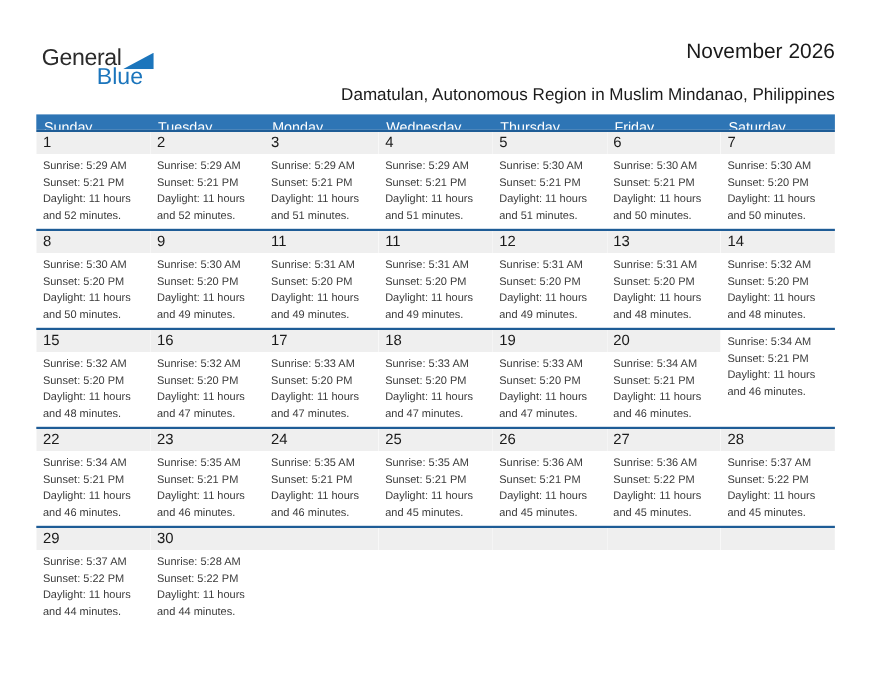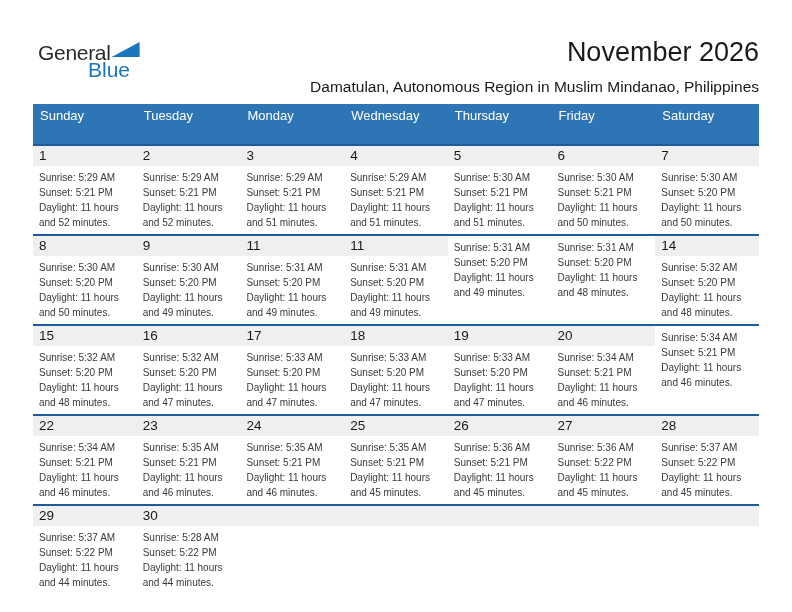--- a/index.html
+++ b/index.html
@@ -10,21 +10,21 @@
   .page {
     position: relative;
     width: 792px;
     height: 612px;
     background: #ffffff;
     font-family: "Liberation Sans", sans-serif;
     overflow: hidden;
   }
   
   .logo { position: absolute; left: 38px; top: 42px; }
-  .logo-top { display: flex; align-items: flex-start; }
+  .logo-top { display: flex; align-items: flex-end; }
   .logo-general {
     font-size: 21px;
     color: #2b2b2b;
     letter-spacing: -0.3px;
     line-height: 1;
   }
   .logo-triangle {
     display: inline-block;
     width: 28px;
     height: 15px;
@@ -38,21 +38,21 @@
     line-height: 1;
     margin-top: -4px;
     margin-left: 50px;
   }
   
   .title {
     position: absolute;
     top: 38px;
     right: 33px;
     margin: 0;
-    font-size: 27px;
+    font-size: 19px;
     font-weight: normal;
     color: #1a1a1a;
     line-height: 1.1;
   }
   .subtitle {
     position: absolute;
     top: 78px;
     right: 33px;
     font-size: 15.5px;
     color: #1a1a1a;
@@ -63,21 +63,21 @@
   .calendar {
     position: absolute;
     left: 33px;
     top: 104px;
     width: 726px;
   }
   .weekday-row {
     display: grid;
     grid-template-columns: repeat(7, 1fr);
     background: var(--header_bg, #2e75b5);
-    height: 40px;
+    height: 14px;
   }
   .weekday {
     color: #ffffff;
     font-size: 13px;
     padding: 4px 0 0 7px;
     box-sizing: border-box;
     overflow: hidden;
     white-space: nowrap;
   }
   .week-row {
@@ -227,28 +227,30 @@
           <div class="day-cell">
             <div class="day-num">11</div>
             <div class="day-info">
               <div class="info-line">Sunrise: 5:31 AM</div>
               <div class="info-line">Sunset: 5:20 PM</div>
               <div class="info-line">Daylight: 11 hours</div>
               <div class="info-line">and 49 minutes.</div>
             </div>
           </div>
           <div class="day-cell">
+            <div class="day-num">12</div>
             <div class="day-info">
               <div class="info-line">Sunrise: 5:31 AM</div>
               <div class="info-line">Sunset: 5:20 PM</div>
               <div class="info-line">Daylight: 11 hours</div>
               <div class="info-line">and 49 minutes.</div>
             </div>
           </div>
           <div class="day-cell">
+            <div class="day-num">13</div>
             <div class="day-info">
               <div class="info-line">Sunrise: 5:31 AM</div>
               <div class="info-line">Sunset: 5:20 PM</div>
               <div class="info-line">Daylight: 11 hours</div>
               <div class="info-line">and 48 minutes.</div>
             </div>
           </div>
           <div class="day-cell">
             <div class="day-num">14</div>
             <div class="day-info">

